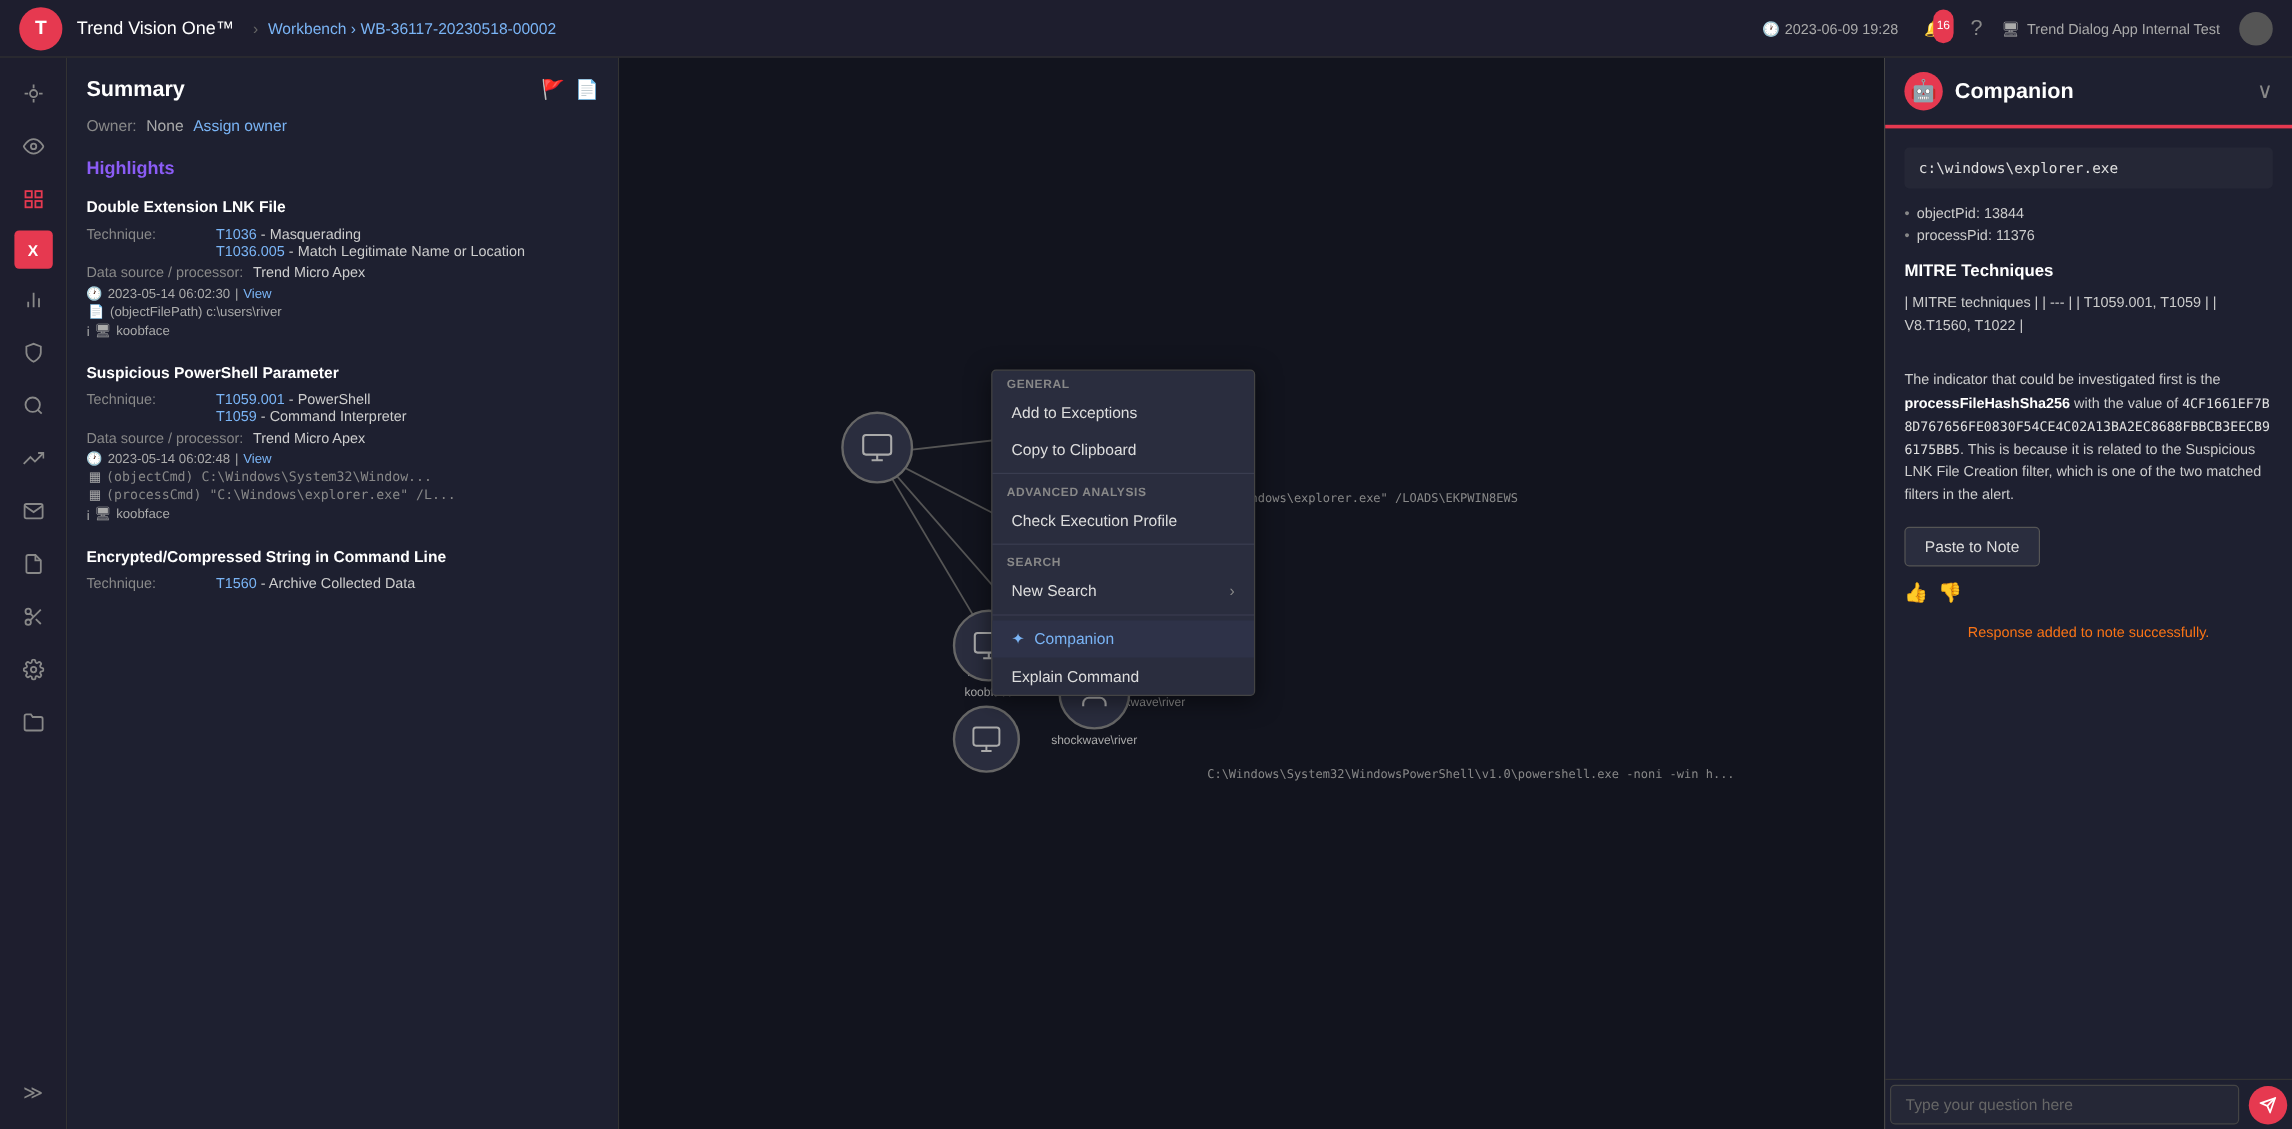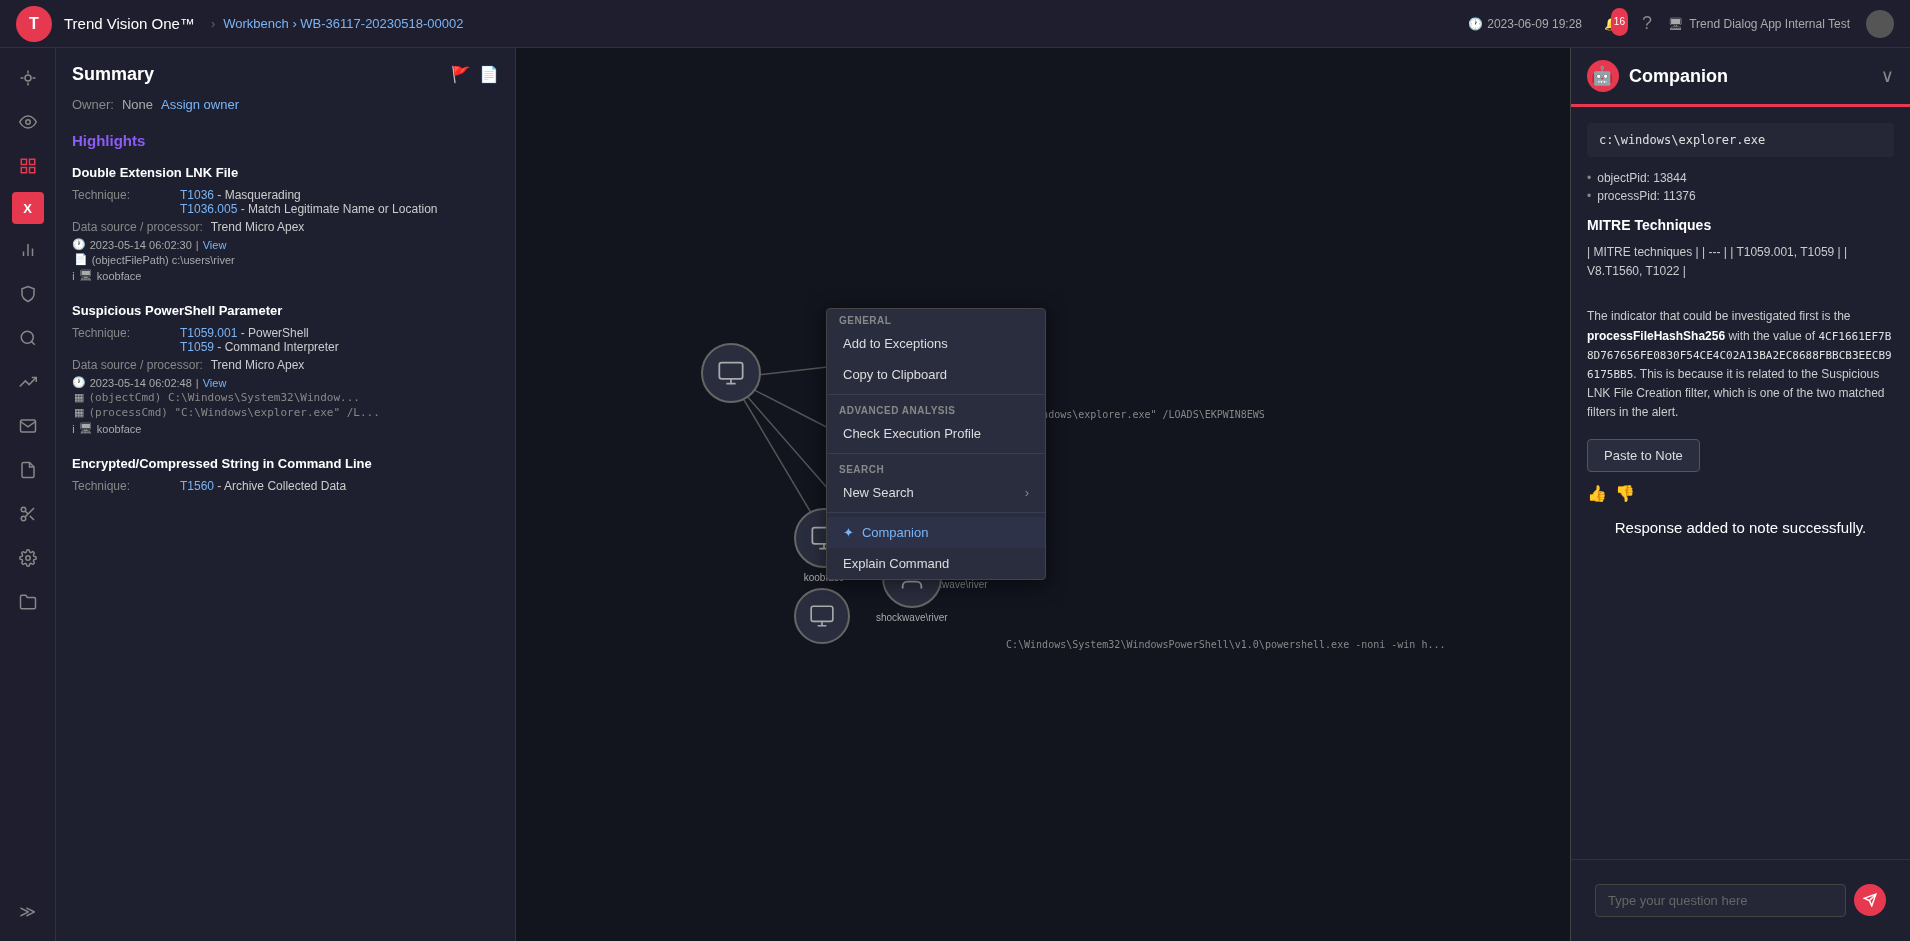--- a/index.html
+++ b/index.html
@@ -381,31 +381,32 @@
     }
     .feedback-btn {
       color: #888;
       font-size: 16px;
       cursor: pointer;
       background: none;
       border: none;
     }
 
     .success-msg {
-      font-size: 15px;
-      color: #ffffff;
+      font-size: 12px;
+      color: #f97316;
       text-align: center;
       padding: 8px;
     }
 
     .companion-input-area {
       border-top: 1px solid #333;
-      padding: 24px;
+      padding: 4px;
       display: flex;
       gap: 8px;
+      align-items: center;
     }
     .companion-input {
       flex: 1;
       background: #252736;
       border: 1px solid #444;
       border-radius: 4px;
       padding: 8px 12px;
       color: #ccc;
       font-size: 13px;
       outline: none;

